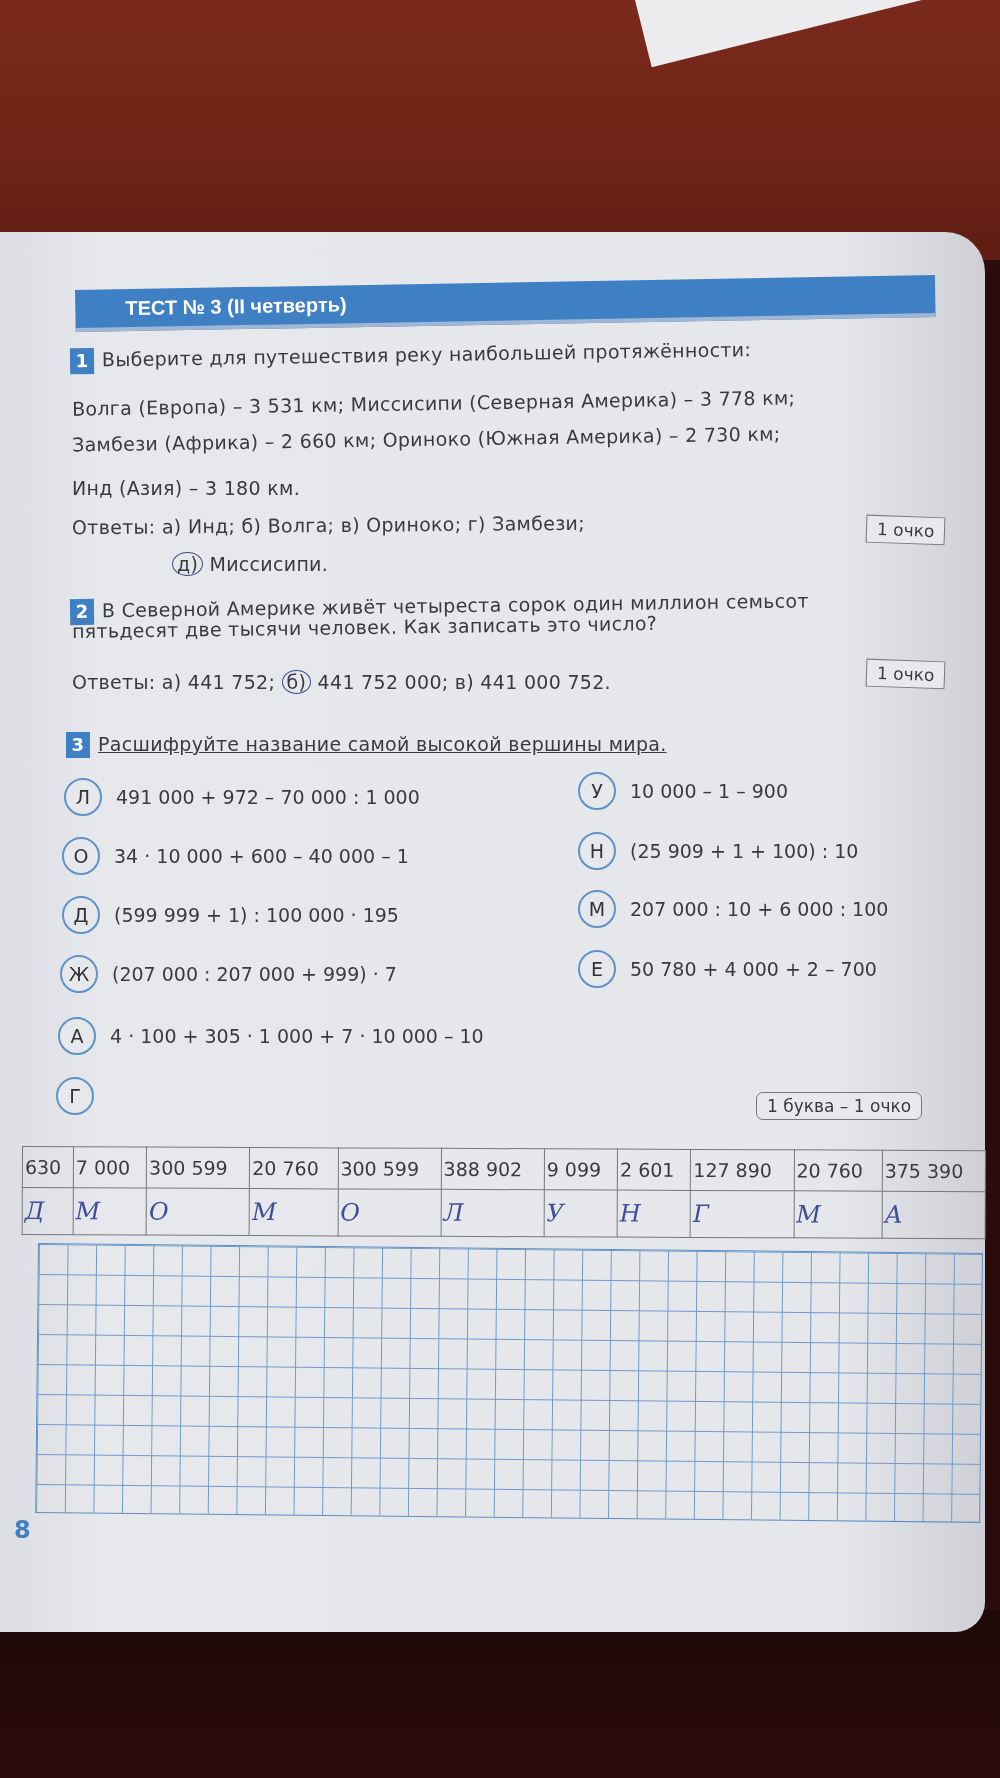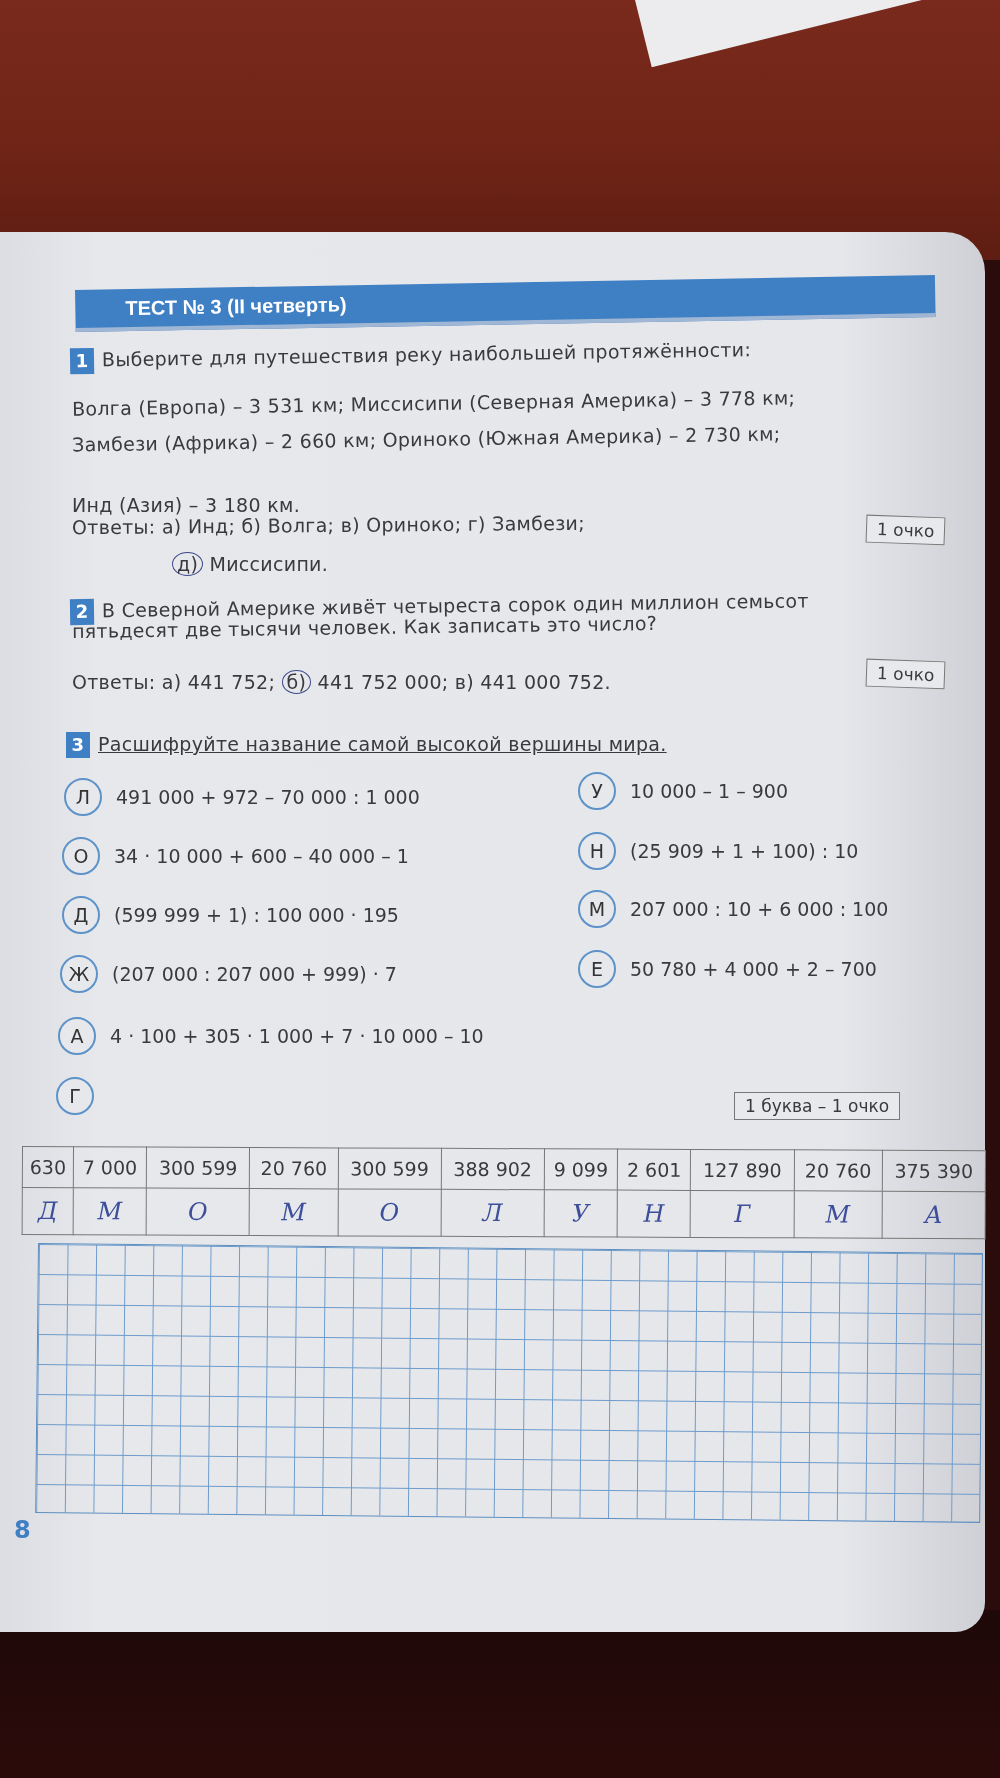--- a/index.html
+++ b/index.html
@@ -61,21 +61,21 @@
   .letter-circle {
     width: 38px; height: 38px; border: 2px solid #5d93c8; border-radius: 50%;
     display: flex; align-items: center; justify-content: center;
     font-size: 19px; color: #333; margin-right: 14px; background: #e7e8ec;
   }
   .answer-table {
     position: absolute; left: 22px; top: 1146px; width: 964px;
     border-collapse: collapse; transform: rotate(0.25deg); transform-origin: left top;
   }
   .answer-table td {
-    border: 1.5px solid #777; height: 38px; text-align: center;
+    border: 1.5px solid #777; height: 38px; text-align: left;
     font-size: 19px; padding: 9px 2px; white-space: nowrap;
   }
   .answer-table tr.hand td {
     font-family: "DejaVu Serif", serif; font-style: italic;
     color: #3d4f9a; font-size: 24px; height: 42px;
   }
   .grid {
     position: absolute; left: 38px; top: 1243px; width: 945px; height: 270px;
     border: 1.5px solid #5e8fc0;
     background-image:
@@ -102,21 +102,21 @@
   <span class="header-title">ТЕСТ № 3 (II четверть)</span>
 </div>
 
 <div class="content">
 
   <div class="line" style="left:70px; top:343px; transform:rotate(-0.9deg);">
     <span class="qnum">1</span><span>Выберите для путешествия реку наибольшей протяжённости:</span>
   </div>
   <div class="line" style="left:72px; top:392px; transform:rotate(-0.9deg);">Волга (Европа) – 3 531 км; Миссисипи (Северная Америка) – 3 778 км;</div>
   <div class="line" style="left:72px; top:428px; transform:rotate(-0.9deg);">Замбези (Африка) – 2 660 км; Ориноко (Южная Америка) – 2 730 км;</div>
-  <div class="line" style="left:72px; top:494px;">Инд (Азия) – 3 180 км.</div>
+  <div class="line" style="left:72px; top:477px;">Инд (Азия) – 3 180 км.</div>
   <div class="line" style="left:72px; top:514px; transform:rotate(-0.5deg);">Ответы: а) Инд; б) Волга; в) Ориноко; г) Замбези;</div>
   <div class="score-box" style="left:866px; top:516px; transform:rotate(2deg);">1 очко</div>
   <div class="line" style="left:172px; top:552px;">
     <span class="circled-answer">д)</span>
     <span>Миссисипи.</span>
   </div>
 
   <div class="line" style="left:70px; top:594px; transform:rotate(-0.8deg);">
     <span class="qnum">2</span><span>В Северной Америке живёт четыреста сорок один миллион семьсот</span>
   </div>
@@ -166,21 +166,21 @@
   </div>
   <div class="eq-row" style="left:578px; top:890px;">
     <span class="letter-circle">М</span>
     <span>207 000 : 10 + 6 000 : 100</span>
   </div>
   <div class="eq-row" style="left:578px; top:950px;">
     <span class="letter-circle">Е</span>
     <span>50 780 + 4 000 + 2 – 700</span>
   </div>
 
-  <div class="score-box" style="left:734px; top:1092px;">1 буква – 1 очко</div>
+  <div class="score-box" style="left:756px; top:1092px;border-radius:7px;">1 буква – 1 очко</div>
 
   <table class="answer-table">
     <tbody>
         <tr>
       <td>630</td>
       <td>7 000</td>
       <td>300 599</td>
       <td>20 760</td>
       <td>300 599</td>
       <td>388 902</td>

